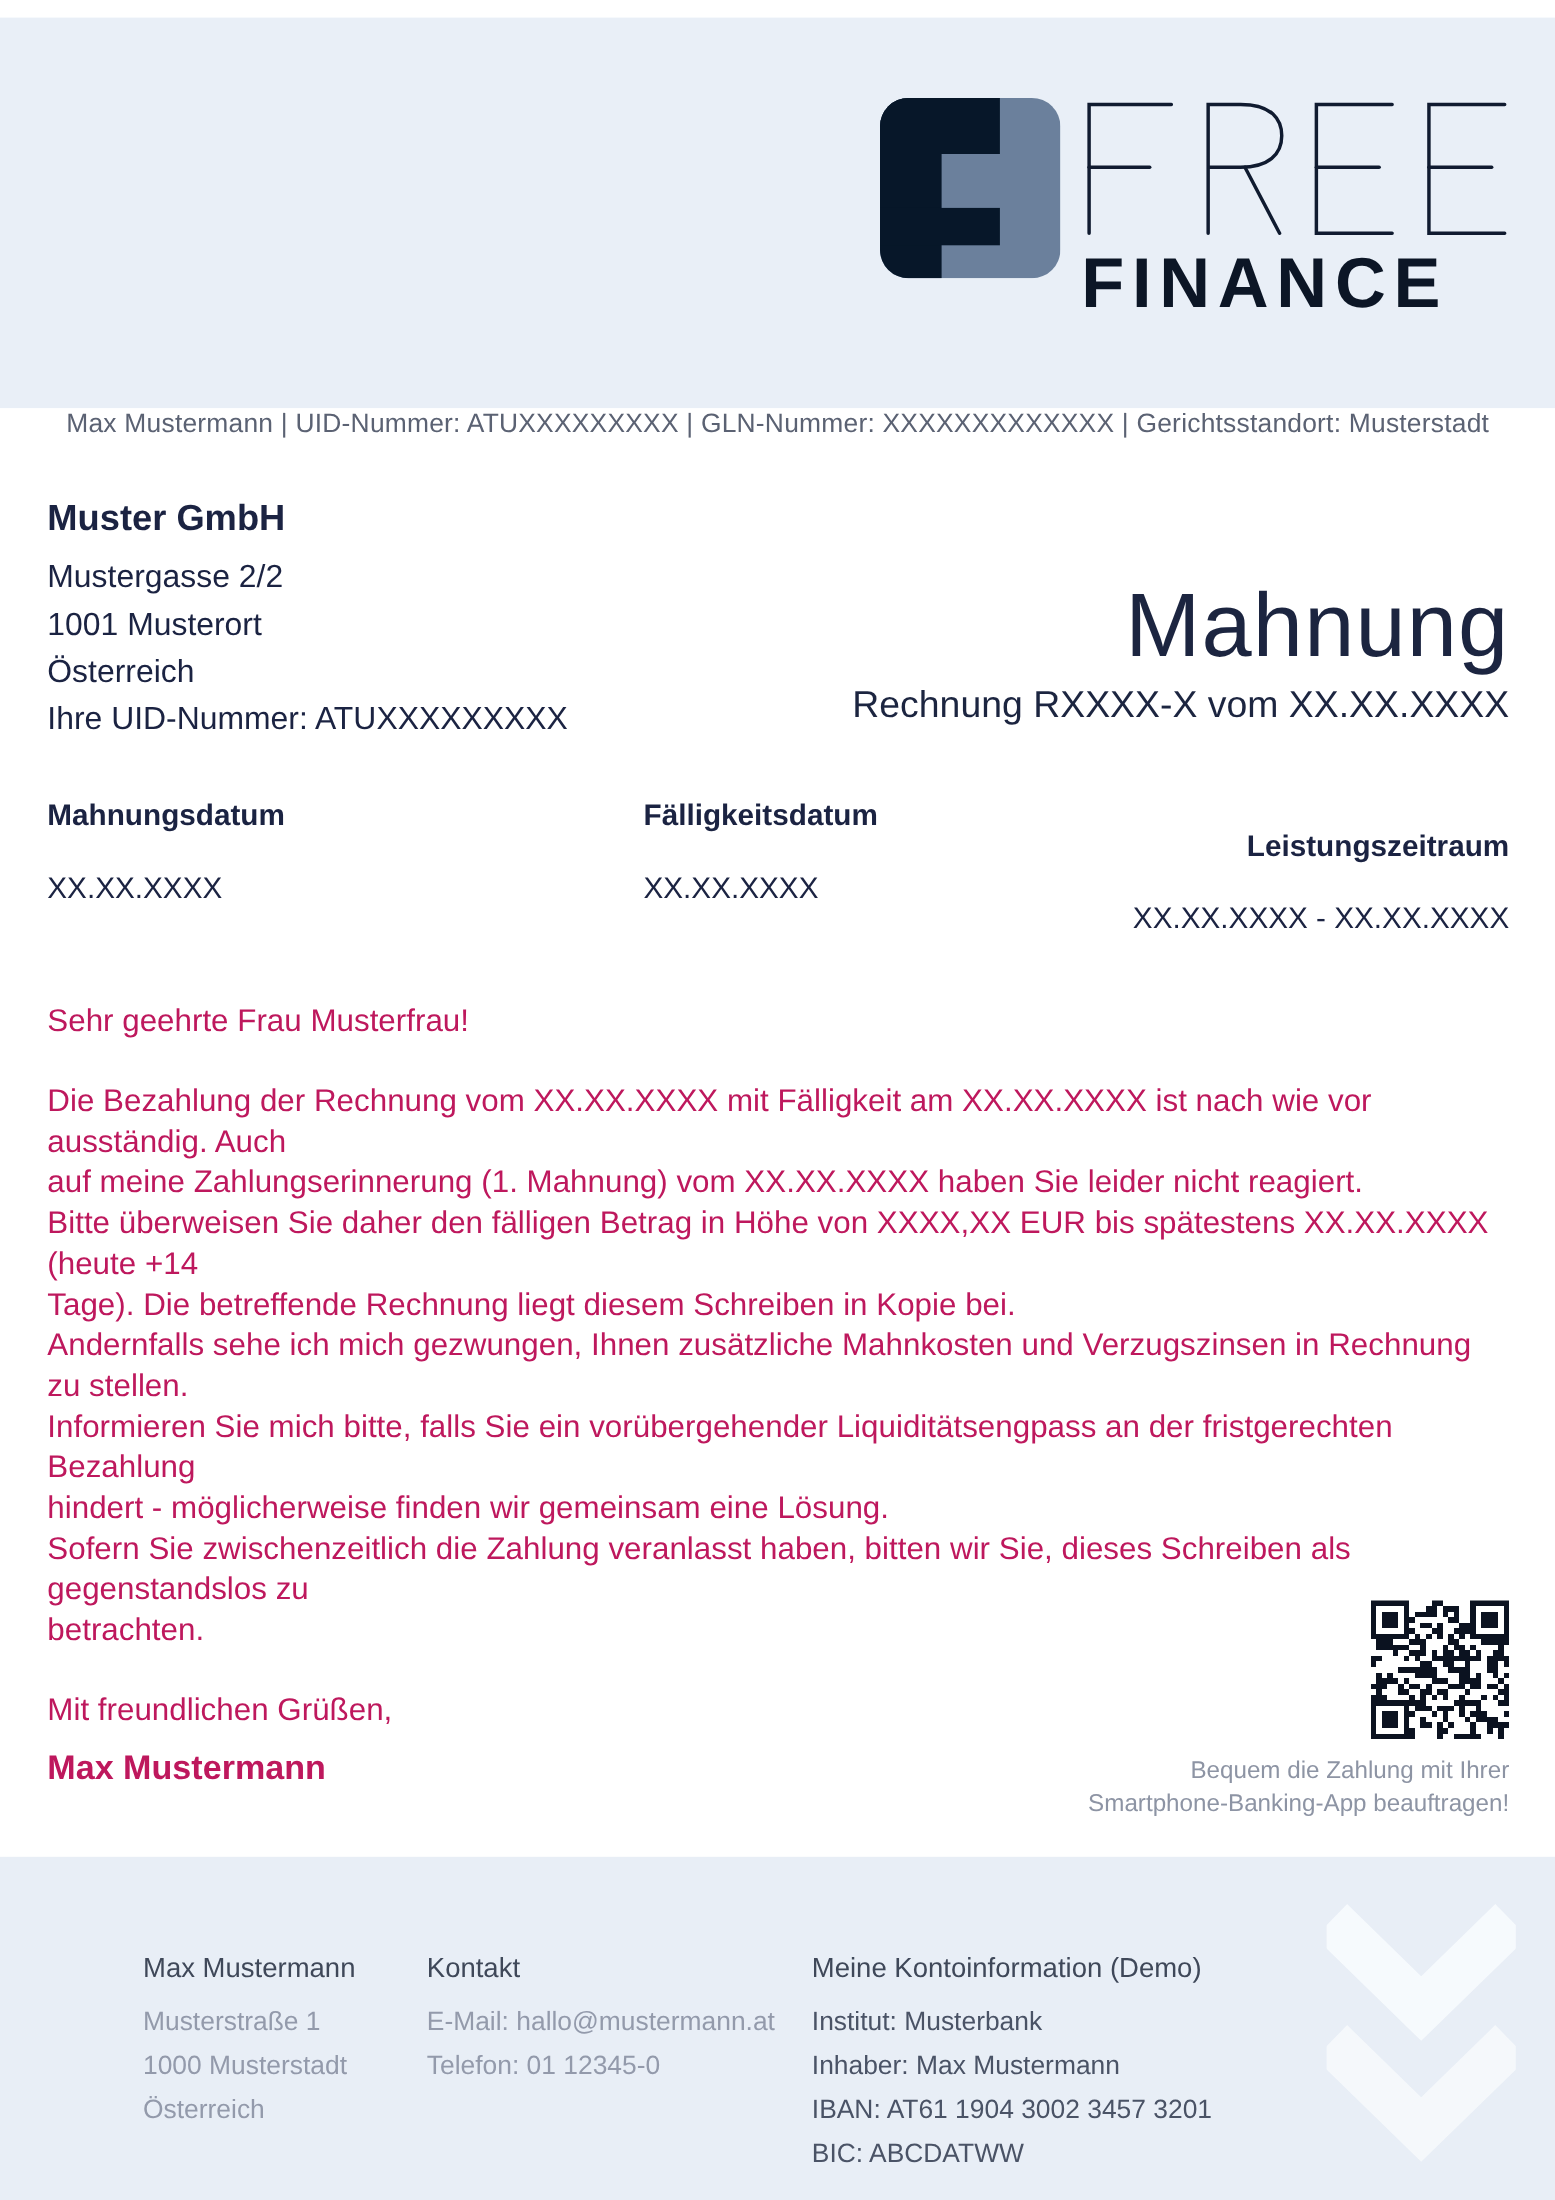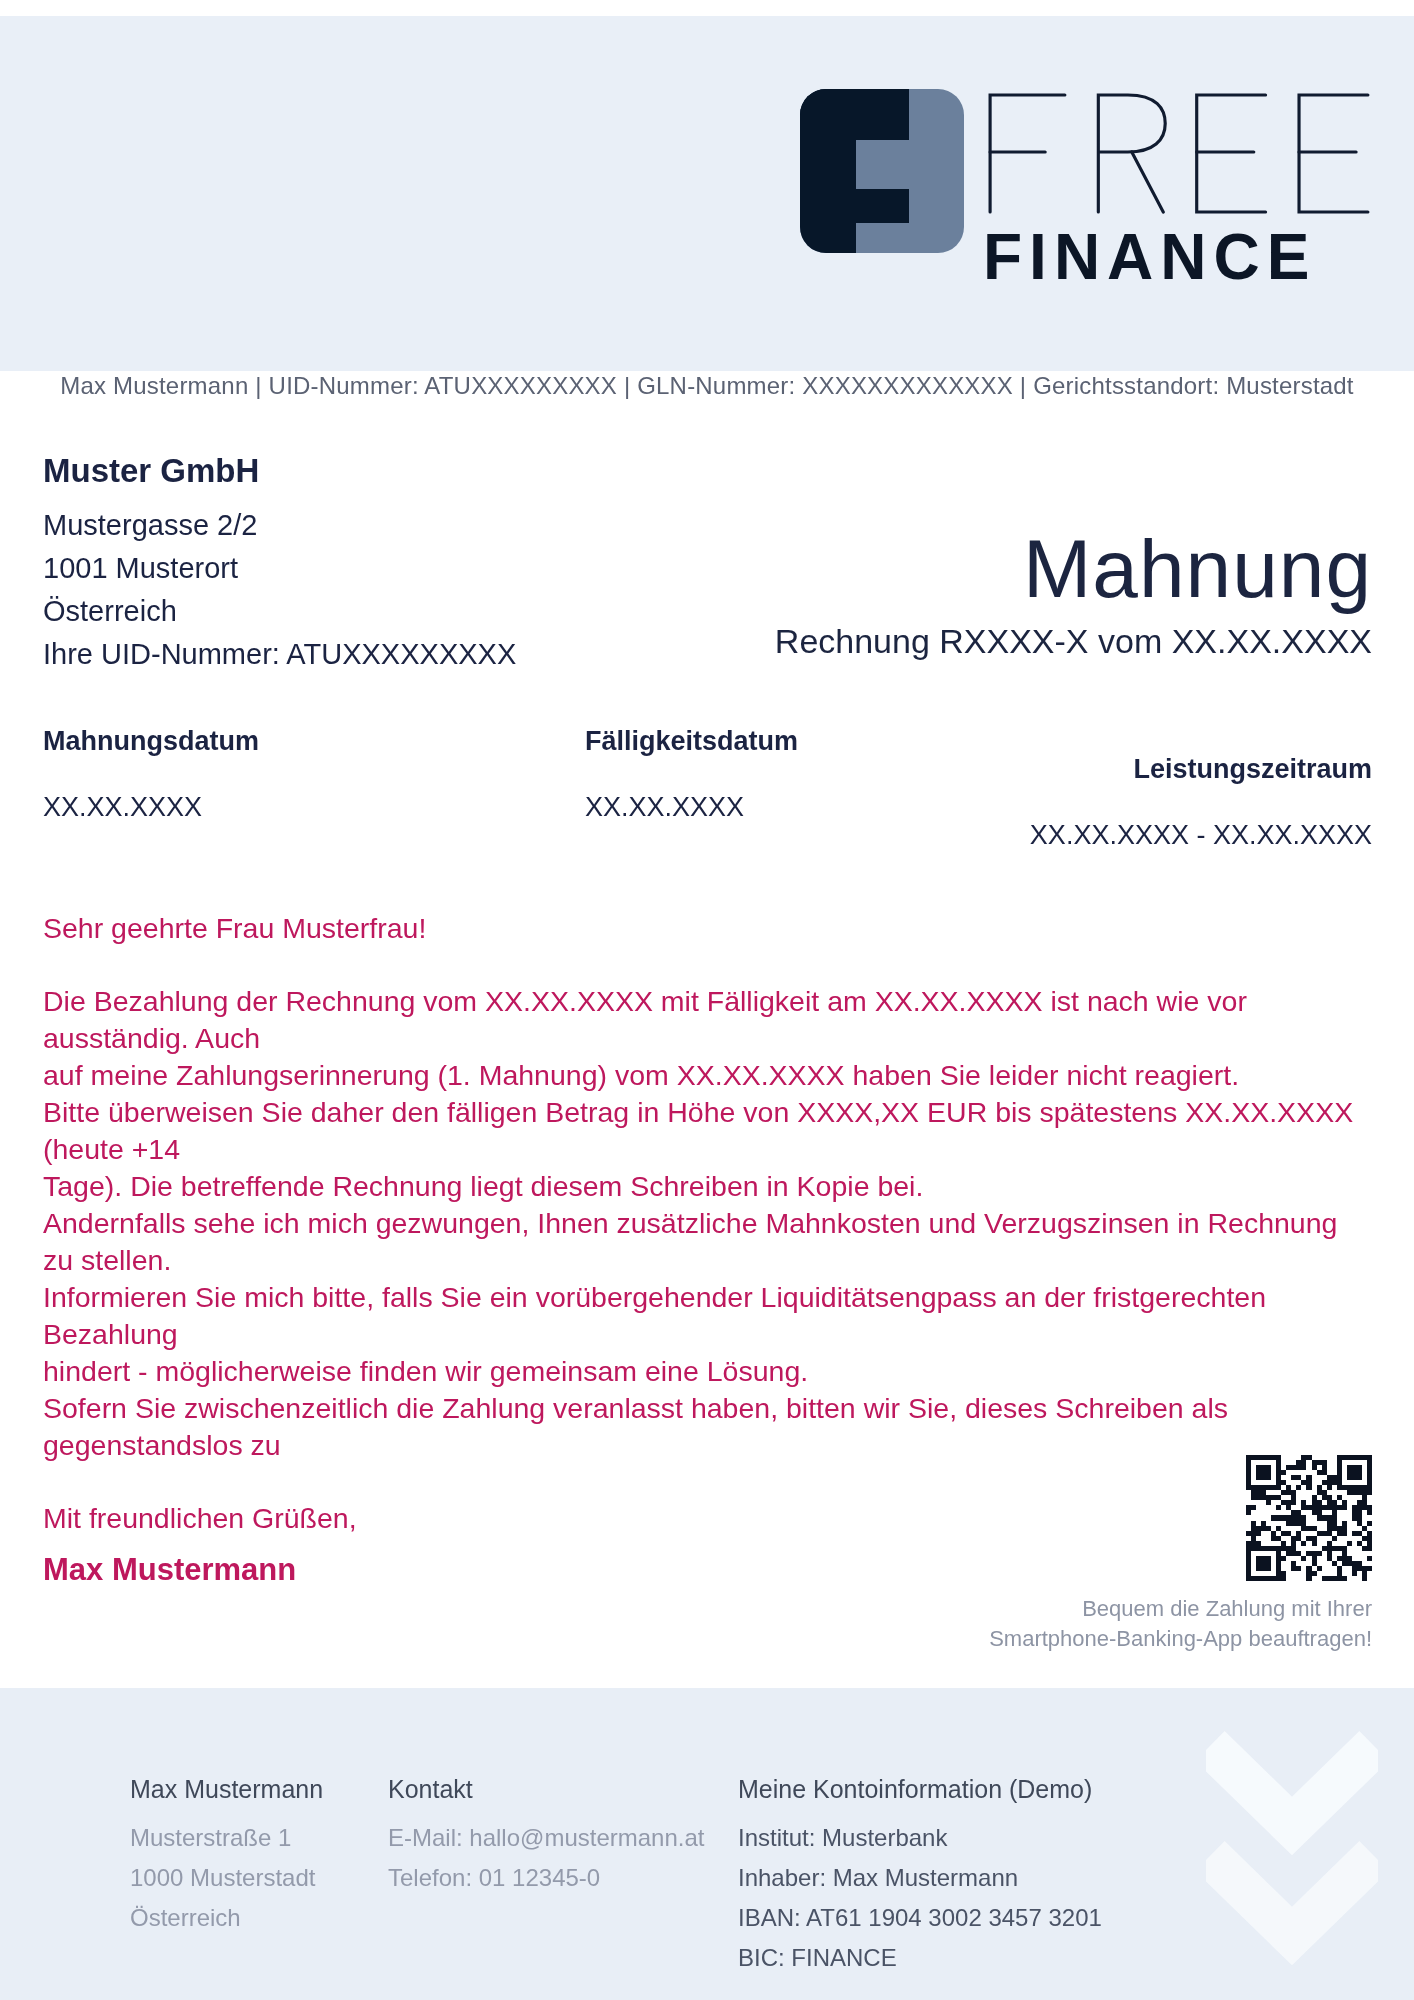--- a/index.html
+++ b/index.html
@@ -117,20 +117,21 @@
     <div>Sehr geehrte Frau Musterfrau!</div>
     <div class="paragraph">
       <div>Die Bezahlung der Rechnung vom XX.XX.XXXX mit Fälligkeit am XX.XX.XXXX ist nach wie vor ausständig. Auch</div>
       <div>auf meine Zahlungserinnerung (1. Mahnung) vom XX.XX.XXXX haben Sie leider nicht reagiert.</div>
       <div>Bitte überweisen Sie daher den fälligen Betrag in Höhe von XXXX,XX EUR bis spätestens XX.XX.XXXX (heute +14</div>
       <div>Tage). Die betreffende Rechnung liegt diesem Schreiben in Kopie bei.</div>
       <div>Andernfalls sehe ich mich gezwungen, Ihnen zusätzliche Mahnkosten und Verzugszinsen in Rechnung zu stellen.</div>
       <div>Informieren Sie mich bitte, falls Sie ein vorübergehender Liquiditätsengpass an der fristgerechten Bezahlung</div>
       <div>hindert - möglicherweise finden wir gemeinsam eine Lösung.</div>
       <div>Sofern Sie zwischenzeitlich die Zahlung veranlasst haben, bitten wir Sie, dieses Schreiben als gegenstandslos zu</div>
+      <div>betrachten.</div>
     </div>
     <div class="closing">Mit freundlichen Grüßen,</div>
     <div class="signature">Max Mustermann</div>
   </div>
 
   <svg id="qr-svg" class="qr" viewBox="0 0 25 25" shape-rendering="crispEdges">
       <rect x="0" y="0" width="1" height="1" fill="#0b1220"></rect>
       <rect x="1" y="0" width="1" height="1" fill="#0b1220"></rect>
       <rect x="2" y="0" width="1" height="1" fill="#0b1220"></rect>
       <rect x="3" y="0" width="1" height="1" fill="#0b1220"></rect>
@@ -469,21 +470,21 @@
     <div class="fcol fcol2">
       <div class="ftitle">Kontakt</div>
       <div class="fline">E-Mail: hallo@mustermann.at</div>
       <div class="fline">Telefon: 01 12345-0</div>
     </div>
     <div class="fcol fcol3 dark">
       <div class="ftitle">Meine Kontoinformation (Demo)</div>
       <div class="fline">Institut: Musterbank</div>
       <div class="fline">Inhaber: Max Mustermann</div>
       <div class="fline">IBAN: AT61 1904 3002 3457 3201</div>
-      <div class="fline">BIC: FINANCE</div>
+      <div class="fline">BIC: ABCDATWW</div>
     </div>
     <svg class="chevrons" viewBox="0 0 172 240">
       <polyline points="4,18 86,98 168,18" fill="none" stroke="#f7fafd" stroke-width="42" opacity="0.95"></polyline>
       <polyline points="4,128 86,208 168,128" fill="none" stroke="#f7fafd" stroke-width="42" opacity="0.8"></polyline>
     </svg>
   </div>
 
 </div>
 
 </body></html>

